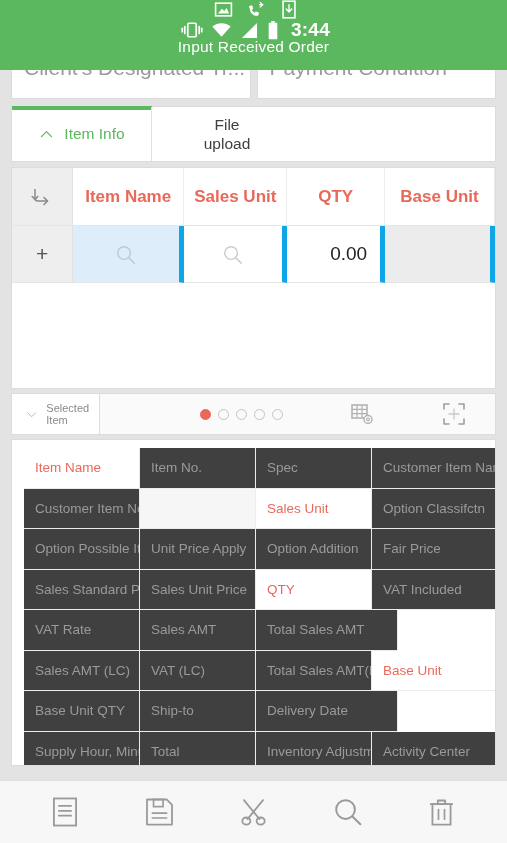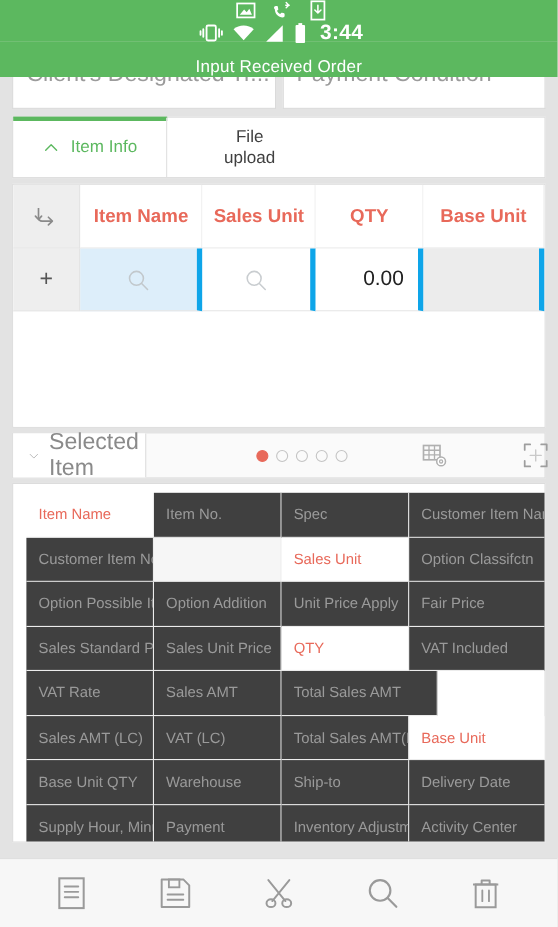--- a/index.html
+++ b/index.html
@@ -22,21 +22,21 @@
   .sb-right { display: flex; align-items: center; gap: 8px; }
   .sb-time {
     color: #fff; font-size: 19px; font-weight: bold;
     letter-spacing: .3px; margin-left: 4px;
   }
   .sb-ic { display: block; }
 
   
   .titlebar {
     height: 32px; background: #5cb85f;
-    display: flex; align-items: flex-end; justify-content: center;
+    display: flex; align-items: flex-start; justify-content: center;
   }
   .titlebar .t {
     color: #fff; font-size: 15.5px; letter-spacing: .2px;
   }
 
   
   .topfields {
     height: 29px; background: #e3e3e3;
     padding: 0 11px; display: flex; gap: 6px; overflow: hidden;
   }
@@ -115,21 +115,21 @@
   
   .selbar-wrap { padding: 4px 11px 0; }
   .selbar {
     display: flex; align-items: stretch; height: 42px;
     background: #fafafa; border: 1px solid #dcdcdc;
   }
   .selbar-left {
     width: 130px; background: #fff; border-right: 1px solid #dcdcdc;
     display: flex; align-items: center; gap: 8px; padding-left: 13px;
   }
-  .selbar-left .lbl { color: #8a8a8a; font-size: 21px; }
+  .selbar-left .lbl { color: #8a8a8a; font-size: 11px; }
   .selbar-right {
     flex: 1; display: flex; align-items: center;
   }
   .dots { display: flex; gap: 7px; margin-left: 100px; }
   .dot {
     width: 11px; height: 11px; border-radius: 50%;
     border: 1.5px solid #c4c4c4; background: transparent;
   }
   .dot.on { background: #e8695a; border-color: #e8695a; }
   .selbar-icons {
@@ -322,22 +322,22 @@
 
       <div class="drow">
         <div class="dcell w1">Customer Item No.</div>
         <div class="dcell w2 blank"></div>
         <div class="dcell w3 req">Sales Unit</div>
         <div class="dcell w4">Option Classifctn</div>
       </div>
 
       <div class="drow">
         <div class="dcell w1">Option Possible Iter</div>
+        <div class="dcell w3">Unit Price Apply</div>
         <div class="dcell w2">Option Addition</div>
-        <div class="dcell w3">Unit Price Apply</div>
         <div class="dcell w4">Fair Price</div>
       </div>
 
       <div class="drow">
         <div class="dcell w1">Sales Standard Pric</div>
         <div class="dcell w2">Sales Unit Price</div>
         <div class="dcell w3 req">QTY</div>
         <div class="dcell w4">VAT Included</div>
       </div>
 
@@ -349,28 +349,27 @@
 
       <div class="drow">
         <div class="dcell w1">Sales AMT (LC)</div>
         <div class="dcell w2">VAT (LC)</div>
         <div class="dcell w3">Total Sales AMT(LC</div>
         <div class="dcell w4 req">Base Unit</div>
       </div>
 
       <div class="drow">
         <div class="dcell w1">Base Unit QTY</div>
-        <div class="dcell w2">Warehouse</div>
         <div class="dcell w3">Ship-to</div>
         <div class="dcell w4">Delivery Date</div>
       </div>
 
       <div class="drow">
         <div class="dcell w1">Supply Hour, Minute</div>
-        <div class="dcell w2">Payment</div>
+        <div class="dcell w2">Total</div>
         <div class="dcell w3">Inventory Adjustmer</div>
         <div class="dcell w4">Activity Center</div>
       </div>
 
     </div>
   </div>
 </div>
 
 <div class="bottombar">
   <div class="bbtn">

